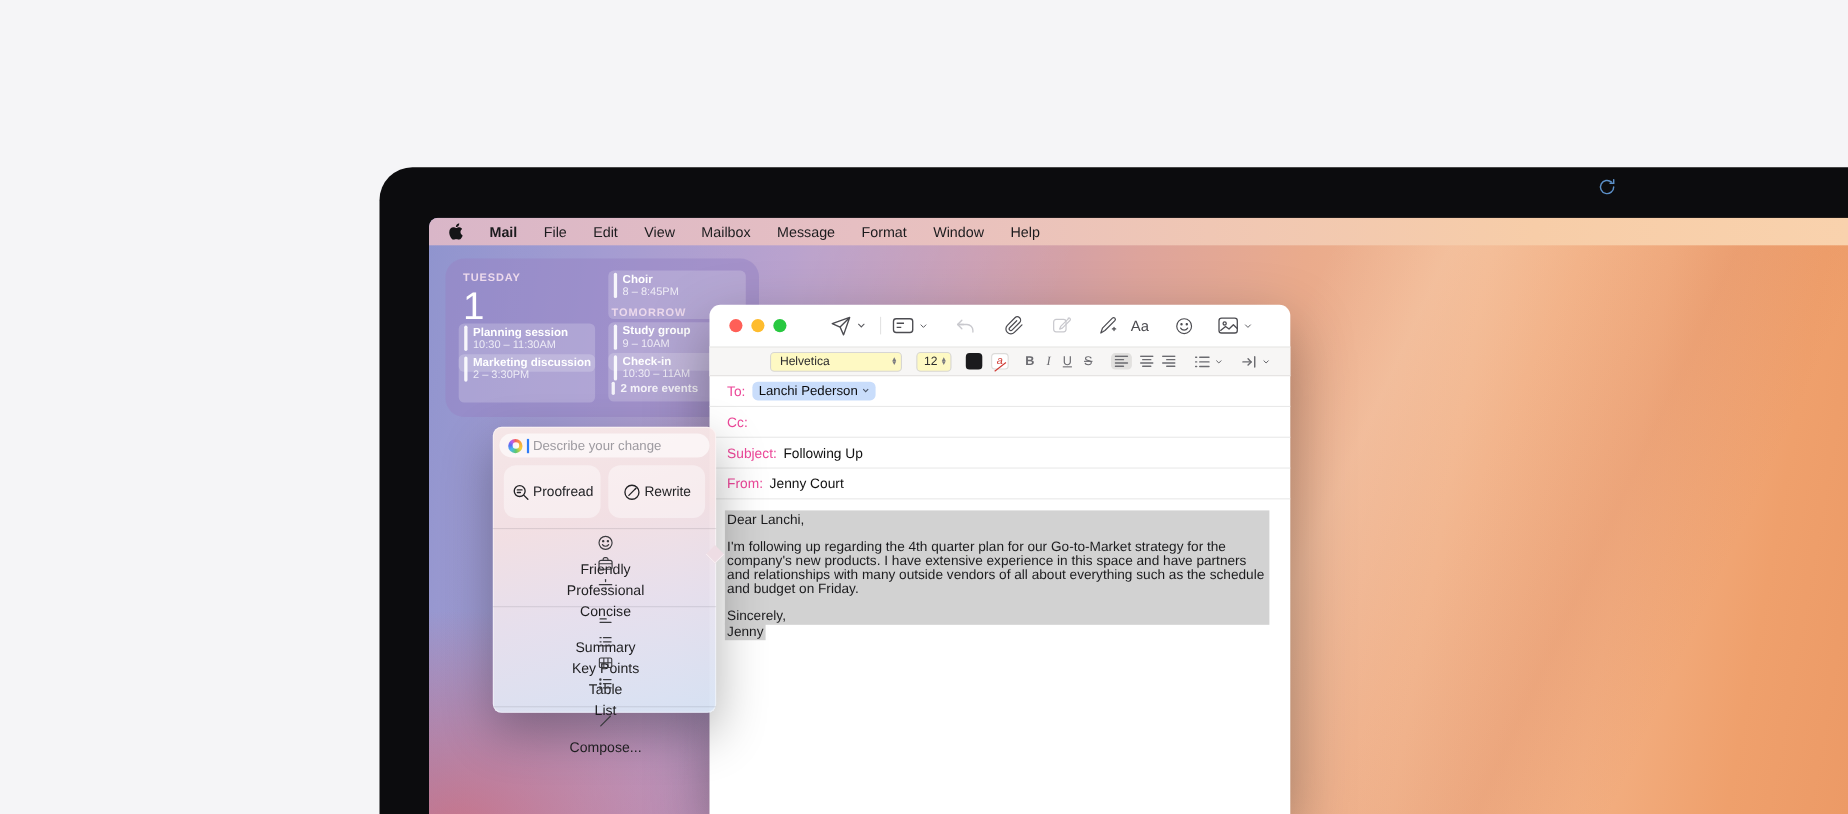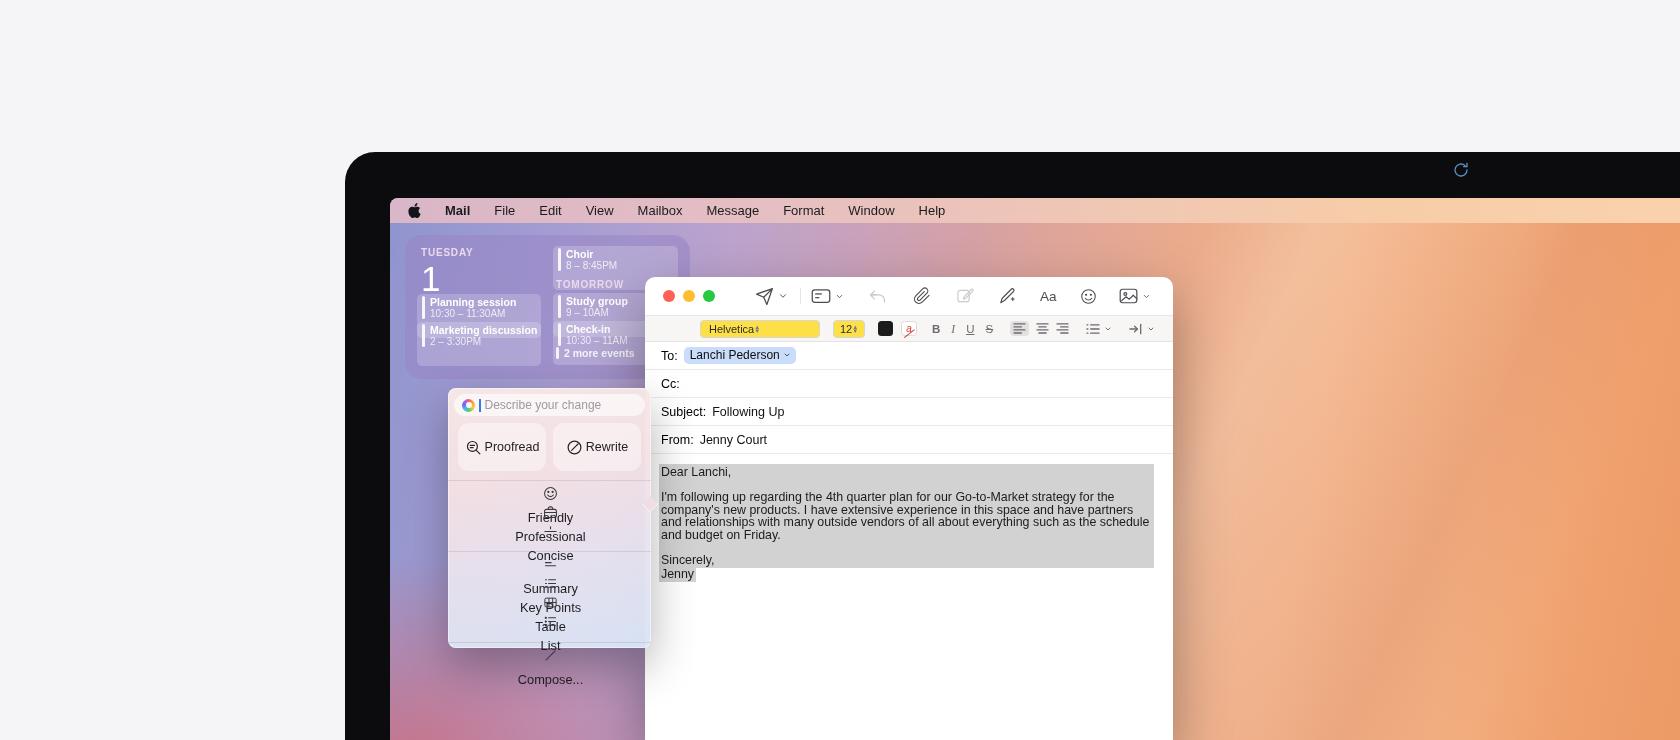--- a/index.html
+++ b/index.html
@@ -51,39 +51,39 @@
   .tbtn { display:flex; align-items:center; color:#4c4c51; }
   .tbtn.disabled { color:#c9c9ce; }
   .tbtn svg { display:block; }
   .tb-sep { width:1px; height:16px; background:#e3e3e3; margin:0 10px 0 12px; }
   .chev { margin-left:4px; color:#5a5a5f; }
 
   
   .formatbar { display:flex; align-items:center; height:27px; background:#f7f6f5;
                border-top:1px solid #e8e7e5; border-bottom:1px solid #e4e3e1;
                padding-left:55px; font-size:11px; color:#5f5f64; }
-  .fselect { display:flex; align-items:center; width:120px; height:18px;
-             background:#fde047; border:1px solid #d7d6d4; border-radius:4px; padding:0 3px 0 8px; color:#2c2c2e; }
+  .fselect { display:flex; align-items:center; justify-content:space-between; width:120px; height:18px;
+             background:#fef9c3; border:1px solid #d7d6d4; border-radius:4px; padding:0 3px 0 8px; color:#2c2c2e; }
   .fselect.small { width:32px; margin-left:13px; padding-left:6px; }
   .stepper { display:flex; flex-direction:column; line-height:4px; font-size:6px; color:#7a7a7f; }
   .swatch-black { width:15px; height:15px; border-radius:3.5px; background:#1b1b1d; margin-left:13px; }
   .swatch-a { width:16px; height:15px; border-radius:3.5px; background:#fff; border:1px solid #dcdbd9; margin-left:8px;
               position:relative; color:#d03a33; font-size:10px; font-style:italic; display:flex; align-items:center; justify-content:center; }
   .swatch-a::after { content:""; position:absolute; left:1px; top:11px; width:13px; height:1.4px; background:#d03a33; transform:rotate(-38deg); }
   .stylebtns { display:flex; gap:11px; margin-left:15px; font-size:11.5px; color:#6b6b70; }
   .stylebtns .b { font-weight:800; } .stylebtns .i { font-style:italic; font-family:"Liberation Serif",serif; }
   .stylebtns .u { text-decoration:underline; } .stylebtns .s { text-decoration:line-through; }
   .aligns { display:flex; align-items:center; gap:7px; margin-left:17px; color:#6b6b70; }
   .alignbox { background:#e2e1df; border-radius:4px; padding:2px 3px; display:flex; }
   .fb-group { display:flex; align-items:center; margin-left:17px; color:#6b6b70; }
 
   
   .fieldrow { display:flex; align-items:center; height:28px; padding-left:16px;
               border-bottom:1px solid #e9e9e9; font-size:12.5px; }
-  .flabel { color:#000000; margin-right:6px; }
+  .flabel { color:#ec4899; margin-right:6px; }
   .fvalue { color:#111; }
   .to-pill { display:inline-flex; align-items:center; gap:3px; background:#c9ddfb; border-radius:5px;
              padding:1.5px 5px 2px 6px; font-size:12px; color:#0d0d0f; }
   .to-pill .pchev { color:#4b5668; }
 
   
   .mailbody { padding:10px 19px 0 16px; font-size:12.4px; line-height:12.6px; color:#1c1c1e; }
   .selblock { background:#d2d2d2; padding:2px 2px 1px 2px; margin-left:-2px; }
   .bline { min-height:12.6px; }
   .gap { height:12.6px; }
@@ -239,21 +239,21 @@
                   <rect x="2.5" y="4.5" width="15" height="15" rx="3"></rect>
                   <path d="M20.5 3.5 11 13l-1.2 3.2L13 15l9.5-9.5a1.8 1.8 0 0 0-2.5-2.5z"></path>
                 </svg>
             </span>
             <span class="tbtn" style="margin-left:24px">
               <svg width="19" height="18" viewBox="0 0 24 24" fill="none" stroke="currentColor" stroke-width="1.5" stroke-linecap="round" stroke-linejoin="round">
                   <path d="M3 21l2-6L17 3a2.1 2.1 0 0 1 3 3L8 18l-5 3z"></path>
                   <path d="M19 14v4M17 16h4"></path>
                 </svg>
             </span>
-            <span class="tbtn" style="margin-left:23px; font-size:13.5px; color:#4c4c51;">Aa</span>
+            <span class="tbtn" style="margin-left:11px; font-size:13.5px; color:#4c4c51;">Aa</span>
             <span class="tbtn" style="margin-left:23px">
               <svg width="17" height="17" viewBox="0 0 24 24" fill="none" stroke="currentColor" stroke-width="1.5" stroke-linecap="round">
                   <circle cx="12" cy="12" r="9.5"></circle>
                   <circle cx="8.6" cy="9.5" r="0.8" fill="currentColor"></circle>
                   <circle cx="15.4" cy="9.5" r="0.8" fill="currentColor"></circle>
                   <path d="M7.5 14.5a5.3 5.3 0 0 0 9 0"></path>
                 </svg>
             </span>
             <span class="tbtn" style="margin-left:22px">
               <svg width="19" height="16" viewBox="0 0 24 20" fill="none" stroke="currentColor" stroke-width="1.5" stroke-linejoin="round">

